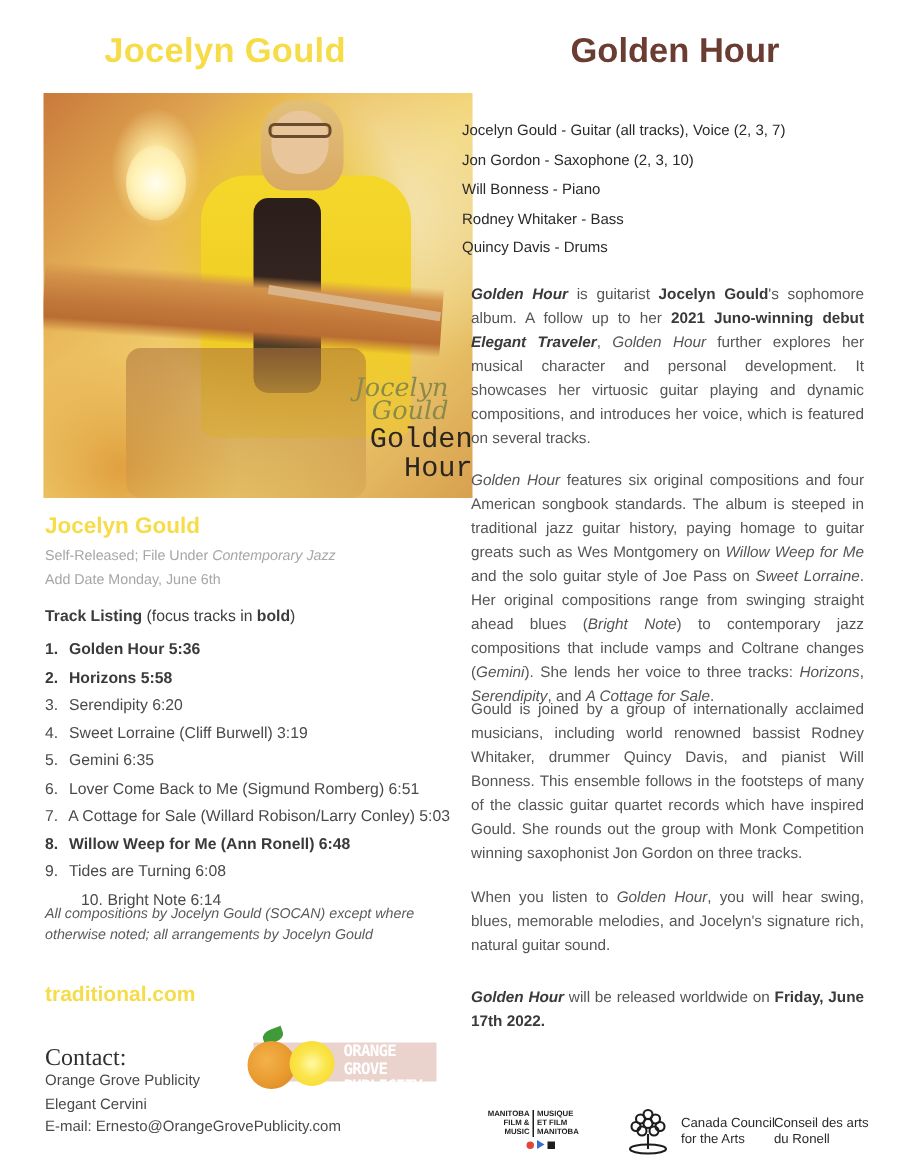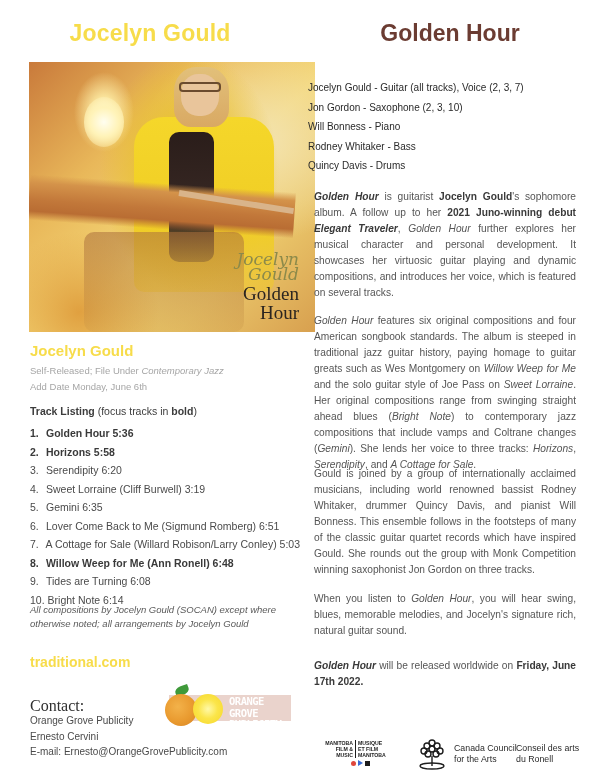--- a/index.html
+++ b/index.html
@@ -64,22 +64,22 @@
     left: 55px; top: 170px; width: 160px; height: 100px;
     background: linear-gradient(180deg, rgba(170,110,60,0.55), rgba(200,150,70,0.25));
     border-radius: 10px;
   }
   .cover .cover-artist {
     right: 16px; top: 190px; text-align: right;
     font-family: "DejaVu Serif", serif; font-style: italic; font-size: 17px; line-height: 15px;
     color: #8c8a4a;
   }
   .cover .cover-album {
-    right: 16px; top: 222px; text-align: right;
-    font-family: Liberation Serif, serif; font-size: 19px; line-height: 19px; color: #2b2520;
+    right: 0; top: 222px; text-align: right;
+    font-family: Liberation Mono, monospace; font-size: 19px; line-height: 19px; color: #2b2520;
   }
 
   
   .left-artist {
     left: 30px; top: 342px; font-size: 15px; font-weight: bold; color: #f7dc4a;
   }
   .left-label {
     left: 30px; top: 365px; font-size: 9.5px; color: #a6a6a6;
   }
   .left-label em { font-style: italic; }
@@ -88,21 +88,21 @@
   }
   .tl-heading {
     left: 30px; top: 405px; font-size: 10.5px; color: #3c3c3c;
   }
   .tl-heading b { font-weight: bold; }
 
   .tracks { left: 30px; top: 427px; width: 270px; list-style: none; }
   .tracks li { height: 18.5px; font-size: 10.5px; color: #4a4a4a; white-space: nowrap; display: flex; }
   .tracks li .num { width: 16px; display: inline-block; }
   .tracks li.focus { font-weight: bold; color: #3a3a3a; }
-  .tracks li.ten .num { width: auto; margin-right: 3px; }
+  .tracks li.ten .num { width: auto; margin-right: 3px; margin-left: 24px; }
 
   .credit-note {
     left: 30px; top: 603px; width: 270px; font-size: 9.5px; line-height: 14px; font-style: italic; color: #5a5a5a;
   }
 
   .website {
     left: 30px; top: 654px; font-size: 14px; font-weight: bold; color: #f7dc4a;
   }
   .contact-title {
     left: 30px; top: 697px; font-size: 16px; color: #2f2f2f; font-family: Liberation Serif, serif;
@@ -229,21 +229,21 @@
     </li>
 </ol>
 
 <div class="abs credit-note">All compositions by Jocelyn Gould (SOCAN) except where otherwise noted; all arrangements by Jocelyn Gould</div>
 
 <a class="abs website">traditional.com</a>
 
 <div class="abs contact-title">Contact:</div>
 <div class="abs contact-lines">
   <div>Orange Grove Publicity</div>
-  <div>Ernesto Cervini</div>
+  <div>Elegant Cervini</div>
   <div>E-mail: Ernesto@OrangeGrovePublicity.com</div>
 </div>
 
 <div class="abs og-logo">
   <div class="og-bar"></div>
   <div class="og-leaf"></div>
   <div class="og-orange"></div>
   <div class="og-lemon"></div>
   <div class="og-text">
     <div>ORANGE GROVE</div>

